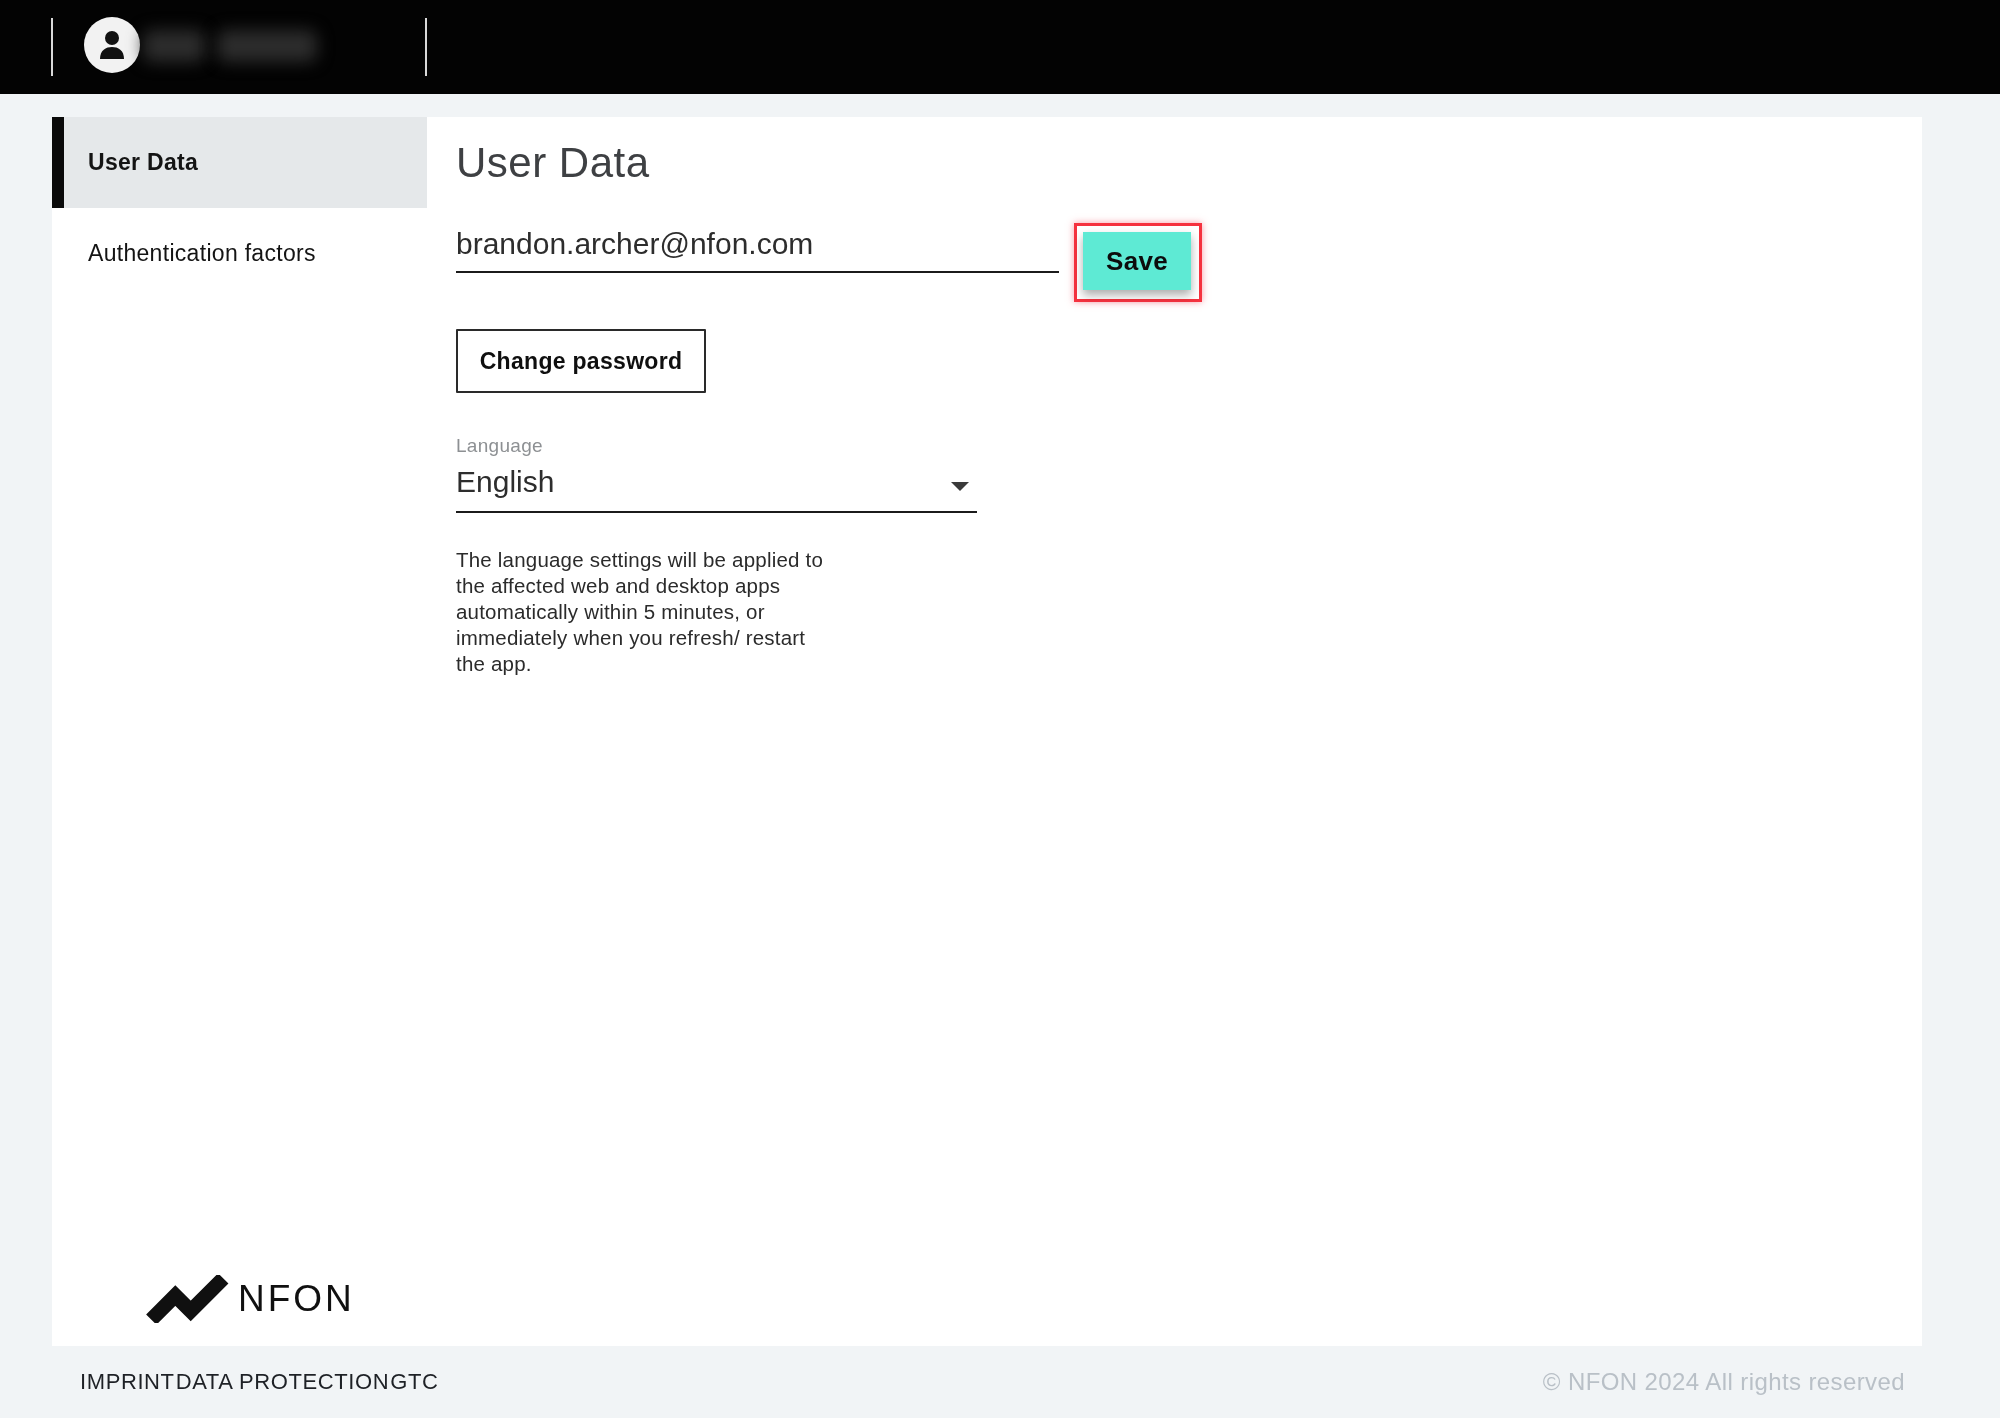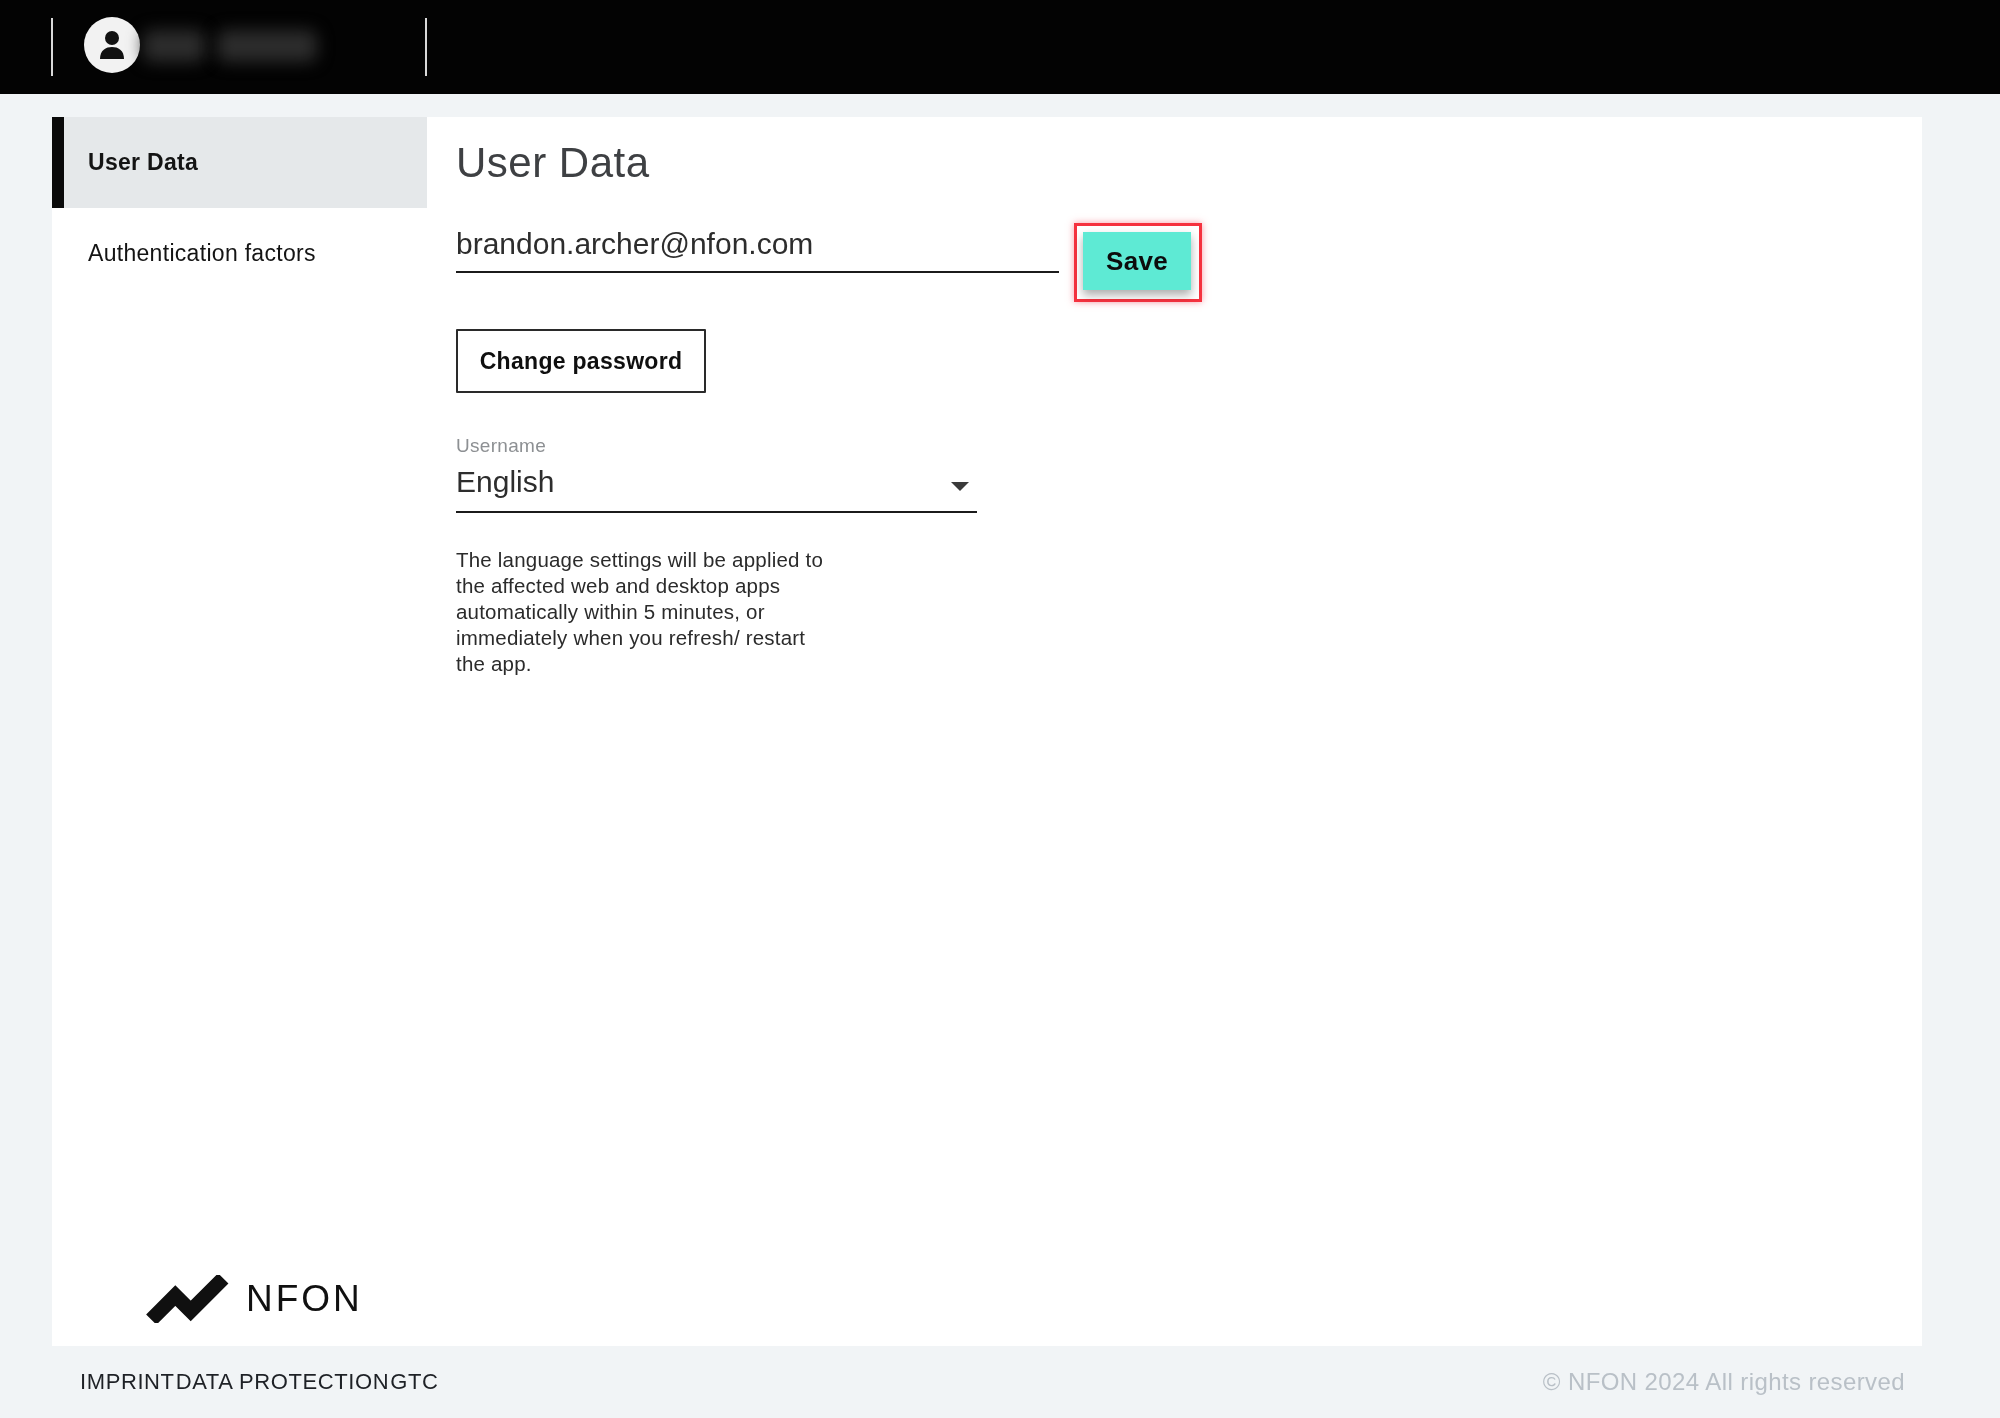--- a/index.html
+++ b/index.html
@@ -114,21 +114,21 @@
   }
 
   .help-text {
     position: absolute; left: 404px; top: 430px; width: 378px;
     font-size: 20.5px; line-height: 26px; color: #2b2b2b; letter-spacing: 0.2px;
   }
 
   
   .logo {
     position: absolute; left: 94px; top: 1158px;
-    display: flex; align-items: center; gap: 14px;
+    display: flex; align-items: center; gap: 6px;
   }
   .logo-mark { display: block; }
   .logo-text {
     font-size: 37px; font-weight: 400; color: #101010; letter-spacing: 3px;
   }
 
   
   .footer {
     position: absolute; left: 0; top: 1346px; width: 2000px; height: 72px;
     display: flex; align-items: center; justify-content: space-between;
@@ -178,21 +178,21 @@
       <input type="text" value="brandon.archer@nfon.com" style="">
     </div>
 
     <div class="save-annotation">
       <button class="save-btn">Save</button>
     </div>
 
     <button class="change-pass-btn">Change password</button>
 
     <div class="language-field">
-      <label class="field-label">Username</label>
+      <label class="field-label">Language</label>
       <div class="language-select">
         <span class="language-value">English</span>
         <span class="caret"></span>
       </div>
     </div>
 
     <p class="help-text">The language settings will be applied to the affected web and desktop apps automatically within 5 minutes, or immediately when you refresh/ restart the app.</p>
 
     <div class="logo">
       <svg class="logo-mark" width="86" height="48" viewBox="0 0 100 56">

